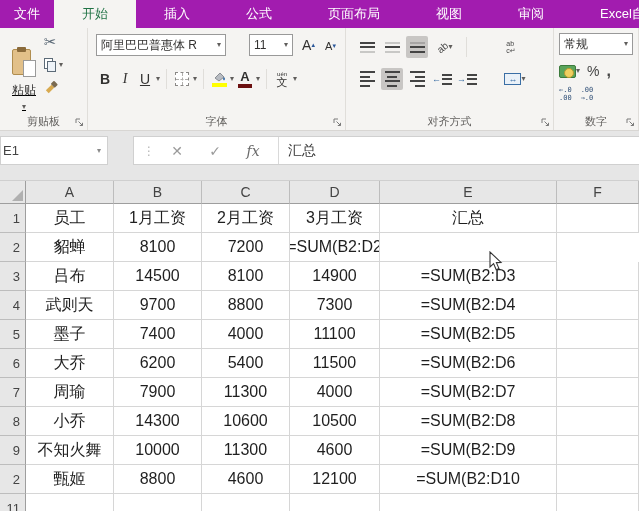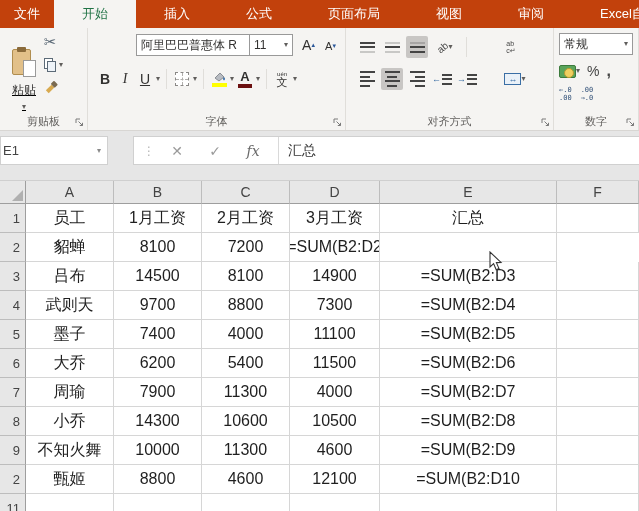--- a/index.html
+++ b/index.html
@@ -1,20 +1,20 @@
 <!DOCTYPE html>
 <html><head>
 <meta charset="utf-8">
 <style>
   * { margin:0; padding:0; box-sizing:border-box; }
   html,body { width:639px; height:511px; overflow:hidden; }
   body { font-family:"Liberation Sans","DejaVu Sans",sans-serif; background:#fff; position:relative; }
 
   
-  #tabbar { height:28px; background:#c2410c; display:flex; align-items:stretch; }
+  #tabbar { height:28px; background:#a21caf; display:flex; align-items:stretch; }
   .tab { padding:0 28px; color:#fff; font-size:13px; display:flex; align-items:center; white-space:nowrap; cursor:default; }
   .tab.active { background:#f5f4f2; color:#217346; }
   .tab.file { padding:0 14px; }
   #tabbar-spacer { margin-left:auto; width:18px; background:#d9d9d9; }
 
   
   #ribbon { height:103px; background:#f5f4f2; display:flex; border-bottom:1px solid #d8d6d3; position:relative; }
   .rgroup { position:relative; border-right:1px solid #e0deda; height:100%; }
   .rgroup-label { position:absolute; bottom:1px; left:0; right:0; text-align:center; font-size:11px; color:#605e5c; }
   .launcher { position:absolute; bottom:3px; right:3px; width:9px; height:9px; }
@@ -38,21 +38,21 @@
   .copy-ic { position:relative; width:12px; height:14px; }
   .copy-ic i { position:absolute; width:9px; height:11px; border:1px solid #5c6a77; background:#fff; display:block; }
   .copy-ic i:first-child { left:0; top:0; }
   .copy-ic i:last-child { left:3px; top:3px; background:#eef3f8; }
   .brush-ic { width:15px; height:15px; }
 
   
   #g-font { width:258px; }
   .combo { background:#fff; border:1px solid #999; height:22px; display:flex; align-items:center; font-size:12px; color:#323130; padding:0 4px; }
   .combo .caret { margin-left:auto; }
-  #font-name { position:absolute; left:8px; top:6px; width:130px;margin-left:40px; }
+  #font-name { position:absolute; left:8px; top:6px; width:130px; }
   #font-size { position:absolute; left:161px; top:6px; width:44px; }
   #grow-font { position:absolute; left:210px; top:6px; width:21px; height:22px; font-size:14px; color:#323130; }
   #shrink-font { position:absolute; left:232px; top:8px; width:21px; height:20px; font-size:11px; color:#323130; }
   .tinycaret { font-size:7px; color:#2b579a; vertical-align:super; }
   .fontrow2 { position:absolute; left:8px; top:38px; display:flex; align-items:center; gap:2px; height:26px; }
   .fbtn { min-width:18px; height:24px; display:flex; align-items:center; justify-content:center; font-size:14px; color:#323130; }
   #btn-bold { font-weight:bold; }
   #btn-italic { font-style:italic; font-family:"Liberation Serif",serif; }
   #btn-underline { text-decoration:underline; }
   .vdiv { width:1px; height:20px; background:#e0deda; margin:0 4px; }

